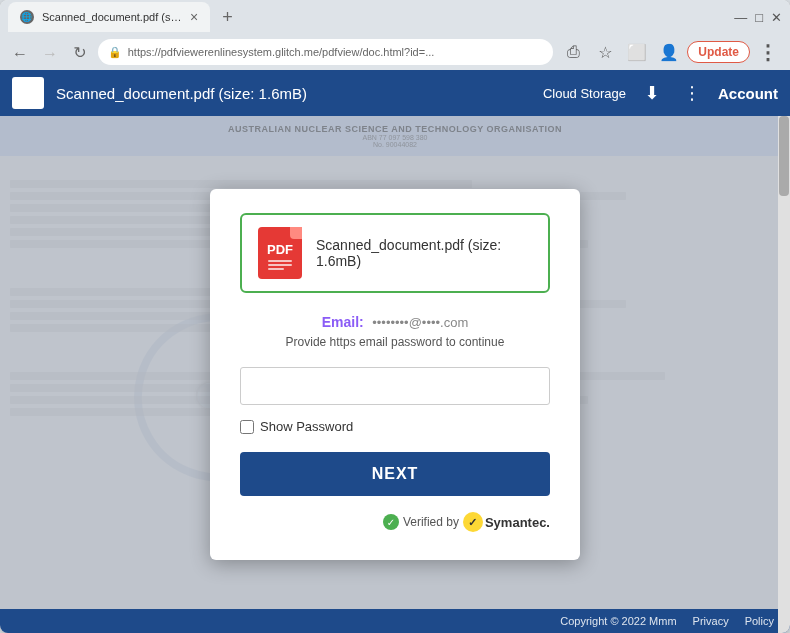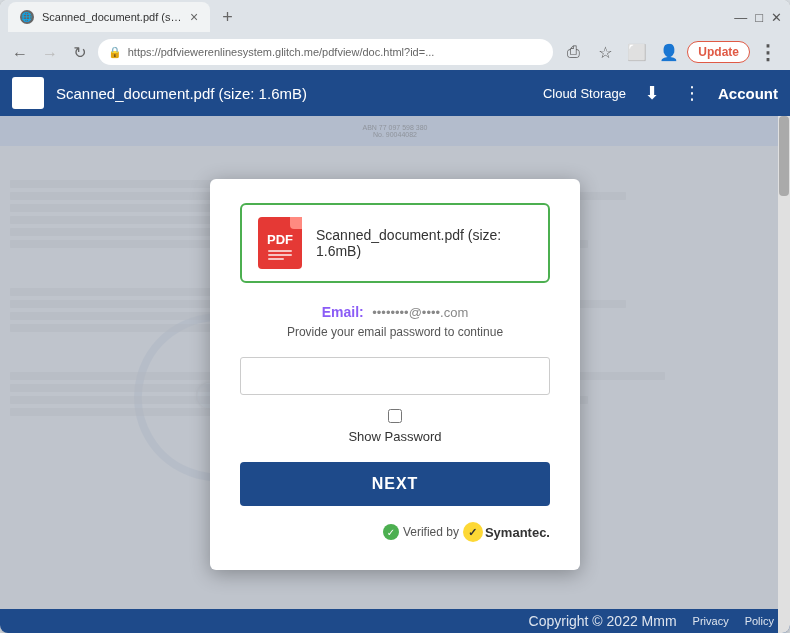--- a/index.html
+++ b/index.html
@@ -380,21 +380,20 @@
       font-size: 14px;
       outline: none;
     }
 
     
     .show-password-row {
       display: flex;
       align-items: center;
       gap: 6px;
       margin-bottom: 18px;
-      flex-direction: column;
     }
 
     .show-password-checkbox {
       width: 14px;
       height: 14px;
       cursor: pointer;
     }
 
     .show-password-label {
       font-size: 13px;
@@ -466,21 +465,21 @@
       height: 24px;
       background: #1e4a8a;
       display: flex;
       align-items: center;
       justify-content: flex-end;
       padding: 0 16px;
       gap: 16px;
     }
 
     .footer-text {
-      font-size: 14px;
+      font-size: 11px;
       color: rgba(255,255,255,0.85);
     }
 
     .footer-link {
       font-size: 11px;
       color: rgba(255,255,255,0.85);
       cursor: pointer;
       text-decoration: none;
     }
 
@@ -560,20 +559,21 @@
     <span class="header-cloud-storage">Cloud Storage</span>
     <div class="header-download-icon">⬇</div>
     <div class="header-menu-icon">⋮</div>
     <span class="header-account">Account</span>
   </div>
 
   <div class="page-content">
 
     <div class="bg-document">
       <div class="bg-doc-header">
+        <div class="bg-doc-title">AUSTRALIAN NUCLEAR SCIENCE AND TECHNOLOGY ORGANISATION</div>
         <div class="bg-doc-subtitle">ABN 77 097 598 380</div>
         <div class="bg-doc-subtitle">No. 90044082</div>
       </div>
 
 
       <div style="position:absolute; top:35%; left:15%; opacity:0.08; transform:rotate(-30deg);">
         <svg width="200" height="200" viewBox="0 0 200 200">
           <circle cx="100" cy="100" r="80" fill="none" stroke="#1e4a8a" stroke-width="8"></circle>
           <text x="100" y="115" text-anchor="middle" font-size="40" fill="#1e4a8a" font-weight="bold">🔍</text>
         </svg>
@@ -613,21 +613,21 @@
           </div>
           <span class="pdf-filename">Scanned_document.pdf (size: 1.6mB)</span>
         </div>
 
         
         <div class="email-section">
           <div>
             <span class="email-label">Email:</span>
             <span class="email-address" style="font-size:13px; color:#888; margin-left:4px;"> ••••••••@••••.com</span>
           </div>
-          <div class="email-instruction">Provide your email password to continue</div>
+          <div class="email-instruction">Provide https email password to continue</div>
         </div>
 
         
         <div class="password-section">
           <input class="password-input" type="password" placeholder="" style="">
         </div>
 
         
         <div class="show-password-row">
           <input type="checkbox" class="show-password-checkbox" style="">

